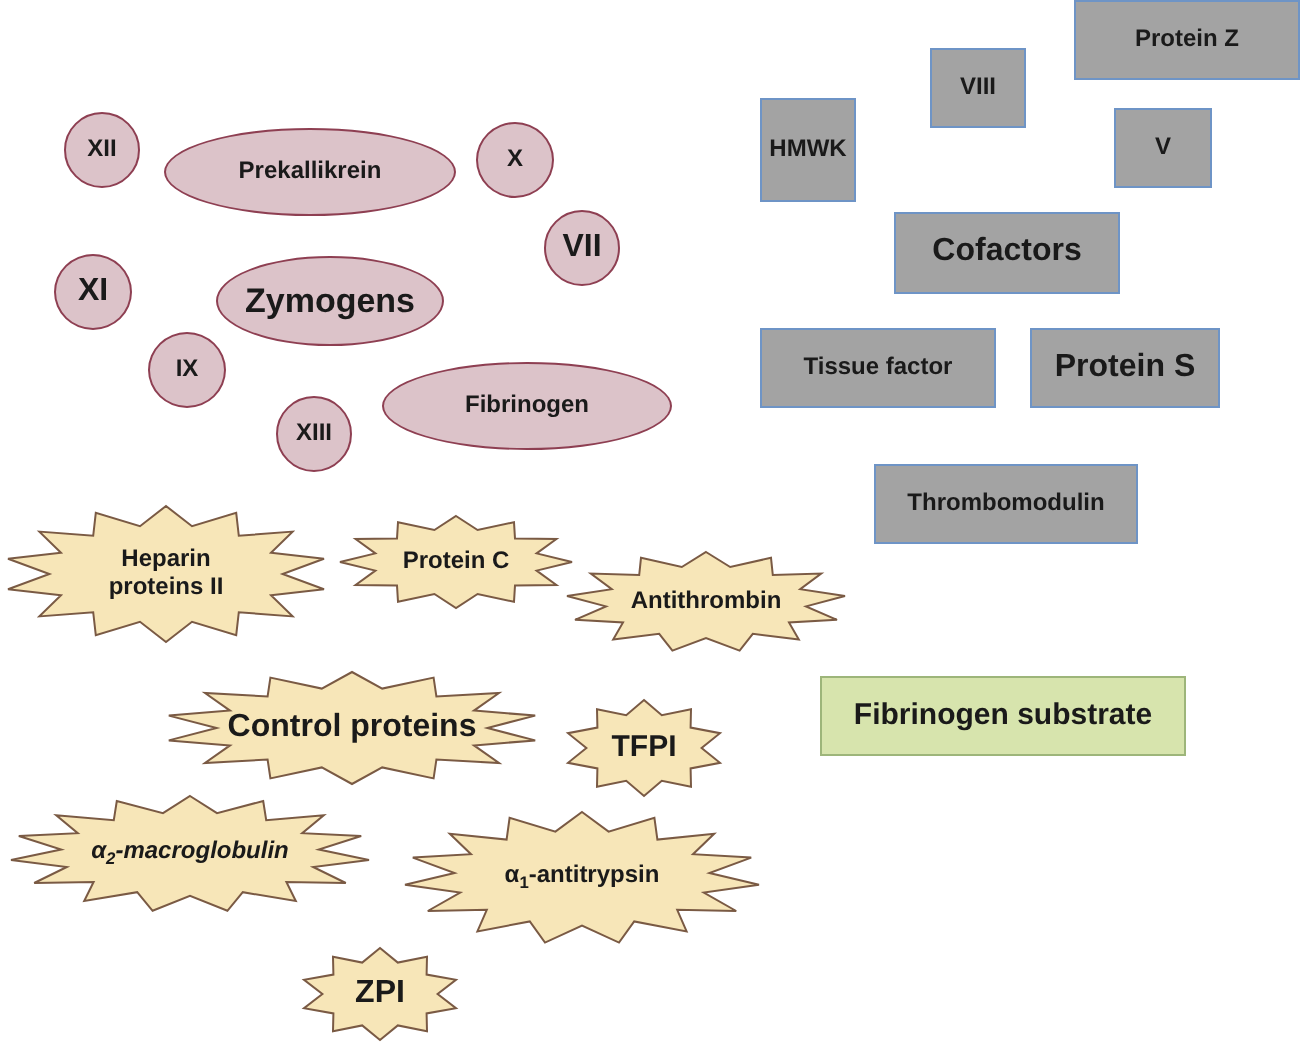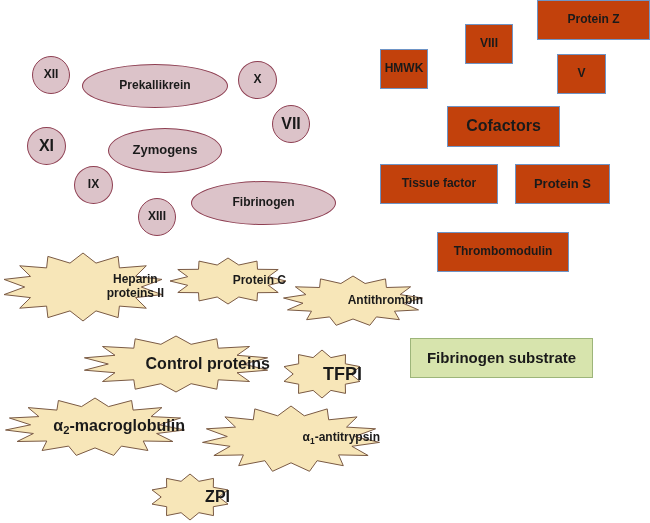--- a/index.html
+++ b/index.html
@@ -1,48 +1,48 @@
 <!DOCTYPE html>
 <html><head>
 <meta charset="utf-8">
 <style>
   html, body { margin:0; padding:0; background:#ffffff; }
   body { width:650px; height:523px; position:relative; overflow:hidden;
          font-family:"Liberation Sans", sans-serif; font-weight:bold; color:#1a1a1a; }
   .node { position:absolute; display:flex; align-items:center; justify-content:center;
           text-align:center; box-sizing:border-box; line-height:1.15; }
   .zym { background:#dcc3c9; border:1.5px solid #8e3f52; border-radius:50%; }
-  .cof { background:#c2410c; border:1.5px solid #6e94c6; }
+  .cof { background:#a3a3a3; border:1.5px solid #6e94c6; }
   .sub { background:#d7e4ad; border:1.5px solid #9db57a; }
   .star { position:absolute; }
   .star svg { position:absolute; left:0; top:0; width:100%; height:100%; overflow:visible; }
   .star .lbl { position:absolute; left:0; top:0; width:100%; height:100%;
-               display:flex; align-items:center; justify-content:flex-end; text-align:center; line-height:1.15; }
+               display:flex; align-items:center; justify-content:center; text-align:center; line-height:1.15; }
   sub { font-size:70%; vertical-align:-3px; }
 </style>
 </head>
 <body>
 
 <div class="node zym" style="left:32px;top:56px;width:38px;height:38px;font-size:12px;">XII</div>
 <div class="node zym" style="left:82px;top:64px;width:146px;height:44px;font-size:12px;">Prekallikrein</div>
 <div class="node zym" style="left:238px;top:61px;width:39px;height:38px;font-size:12px;">X</div>
 <div class="node zym" style="left:272px;top:105px;width:38px;height:38px;font-size:16px;">VII</div>
 <div class="node zym" style="left:27px;top:127px;width:39px;height:38px;font-size:16px;">XI</div>
-<div class="node zym" style="left:108px;top:128px;width:114px;height:45px;font-size:13px;">Zymogens</div>
+<div class="node zym" style="left:108px;top:128px;width:114px;height:45px;font-size:17px;">Zymogens</div>
 <div class="node zym" style="left:74px;top:166px;width:39px;height:38px;font-size:12px;">IX</div>
 <div class="node zym" style="left:138px;top:198px;width:38px;height:38px;font-size:12px;">XIII</div>
 <div class="node zym" style="left:191px;top:181px;width:145px;height:44px;font-size:12px;">Fibrinogen</div>
 
-<div class="node cof" style="left:380px;top:49px;width:48px;height:40px;font-size:12px;">HMWK</div>
+<div class="node cof" style="left:380px;top:49px;width:48px;height:52px;font-size:12px;">HMWK</div>
 <div class="node cof" style="left:465px;top:24px;width:48px;height:40px;font-size:12px;">VIII</div>
 <div class="node cof" style="left:537px;top:0px;width:113px;height:40px;font-size:12px;">Protein Z</div>
 <div class="node cof" style="left:557px;top:54px;width:49px;height:40px;font-size:12px;">V</div>
 <div class="node cof" style="left:447px;top:106px;width:113px;height:41px;font-size:16px;">Cofactors</div>
 <div class="node cof" style="left:380px;top:164px;width:118px;height:40px;font-size:12px;">Tissue factor</div>
-<div class="node cof" style="left:515px;top:164px;width:95px;height:40px;font-size:13px;">Protein S</div>
+<div class="node cof" style="left:515px;top:164px;width:95px;height:40px;font-size:16px;">Protein S</div>
 <div class="node cof" style="left:437px;top:232px;width:132px;height:40px;font-size:12px;">Thrombomodulin</div>
 
 <div class="node sub" style="left:410px;top:338px;width:183px;height:40px;font-size:15px;">Fibrinogen substrate</div>
 
 <div class="star" style="left:2px;top:253px;width:162px;height:68px;font-size:12px;">
     <svg>
       <polygon points="81.0,0.0 94.0,10.1 116.1,3.4 117.4,14.9 144.3,12.8 133.5,23.4 160.0,26.4 139.3,34.0 160.0,41.6 133.5,44.6 144.3,55.2 117.4,53.1 116.1,64.6 94.0,57.9 81.0,68.0 68.0,57.9 45.9,64.6 44.6,53.1 17.7,55.2 28.5,44.6 2.0,41.6 22.7,34.0 2.0,26.4 28.5,23.4 17.7,12.8 44.6,14.9 45.9,3.4 68.0,10.1" fill="#f7e6b8" stroke="#7a5a44" stroke-width="1"></polygon>
     </svg>
   <div class="lbl">
       <span><span>Heparin</span><br><span>proteins II</span></span>
@@ -59,27 +59,27 @@
       <polygon points="70.0,0.0 82.1,7.5 102.5,2.9 103.4,11.5 127.6,10.8 117.1,18.6 139.5,22.0 120.0,27.2 135.5,33.9 111.5,35.2 116.4,43.7 93.4,40.9 86.8,49.3 70.0,43.0 53.2,49.3 46.6,40.9 23.6,43.7 28.5,35.2 4.5,33.9 20.0,27.2 0.5,22.0 22.9,18.6 12.4,10.8 36.6,11.5 37.5,2.9 57.9,7.5" fill="#f7e6b8" stroke="#7a5a44" stroke-width="1"></polygon>
     </svg>
   <div class="lbl">Antithrombin</div>
 </div>
 <div class="star" style="left:82px;top:336px;width:188px;height:56px;font-size:16px;">
     <svg>
       <polygon points="94.0,0.0 109.1,8.3 134.8,2.8 136.2,12.2 167.5,10.5 155.0,19.3 185.6,21.8 161.7,28.0 185.6,34.2 155.0,36.7 167.5,45.5 136.2,43.8 134.8,53.2 109.1,47.7 94.0,56.0 78.9,47.7 53.2,53.2 51.8,43.8 20.5,45.5 33.0,36.7 2.4,34.2 26.3,28.0 2.4,21.8 33.0,19.3 20.5,10.5 51.8,12.2 53.2,2.8 78.9,8.3" fill="#f7e6b8" stroke="#7a5a44" stroke-width="1"></polygon>
     </svg>
   <div class="lbl">Control proteins</div>
 </div>
-<div class="star" style="left:282px;top:350px;width:80px;height:48px;font-size:18px;">
+<div class="star" style="left:282px;top:350px;width:80px;height:48px;font-size:15px;">
     <svg>
       <polygon points="40.0,0.0 48.9,7.6 63.5,4.6 63.3,13.8 78.0,16.6 68.8,24.0 78.0,31.4 63.3,34.2 63.5,43.4 48.9,40.4 40.0,48.0 31.1,40.4 16.5,43.4 16.7,34.2 2.0,31.4 11.2,24.0 2.0,16.6 16.7,13.8 16.5,4.6 31.1,7.6" fill="#f7e6b8" stroke="#7a5a44" stroke-width="1"></polygon>
     </svg>
   <div class="lbl">TFPI</div>
 </div>
-<div class="star" style="left:5px;top:398px;width:180px;height:58px;font-size:16px;">
+<div class="star" style="left:5px;top:398px;width:180px;height:58px;font-size:12px;font-style:italic;">
     <svg>
       <polygon points="90.0,0.0 103.5,8.6 126.6,2.5 128.1,12.1 156.9,9.6 146.1,18.6 175.6,20.0 154.4,26.8 179.5,32.0 151.6,35.5 167.9,43.5 138.2,43.0 142.9,52.5 116.4,48.1 108.7,57.4 90.0,49.9 71.3,57.4 63.6,48.1 37.1,52.5 41.8,43.0 12.1,43.5 28.4,35.5 0.5,32.0 25.6,26.8 4.4,20.0 33.9,18.6 23.1,9.6 51.9,12.1 53.4,2.5 76.5,8.6" fill="#f7e6b8" stroke="#7a5a44" stroke-width="1"></polygon>
     </svg>
   <div class="lbl">
       <span><span>α</span><sub>2</sub><span>-macroglobulin</span></span>
     </div>
 </div>
 <div class="star" style="left:202px;top:406px;width:178px;height:66px;font-size:12px;">
     <svg>
       <polygon points="89.0,0.0 102.3,9.8 125.2,2.9 126.7,13.8 155.1,10.9 144.5,21.1 173.6,22.8 152.7,30.5 177.5,36.4 149.9,40.3 166.1,49.5 136.6,48.9 141.3,59.7 115.1,54.7 107.5,65.3 89.0,56.8 70.5,65.3 62.9,54.7 36.7,59.7 41.4,48.9 11.9,49.5 28.1,40.3 0.5,36.4 25.3,30.5 4.4,22.8 33.5,21.1 22.9,10.9 51.3,13.8 52.8,2.9 75.7,9.8" fill="#f7e6b8" stroke="#7a5a44" stroke-width="1"></polygon>

